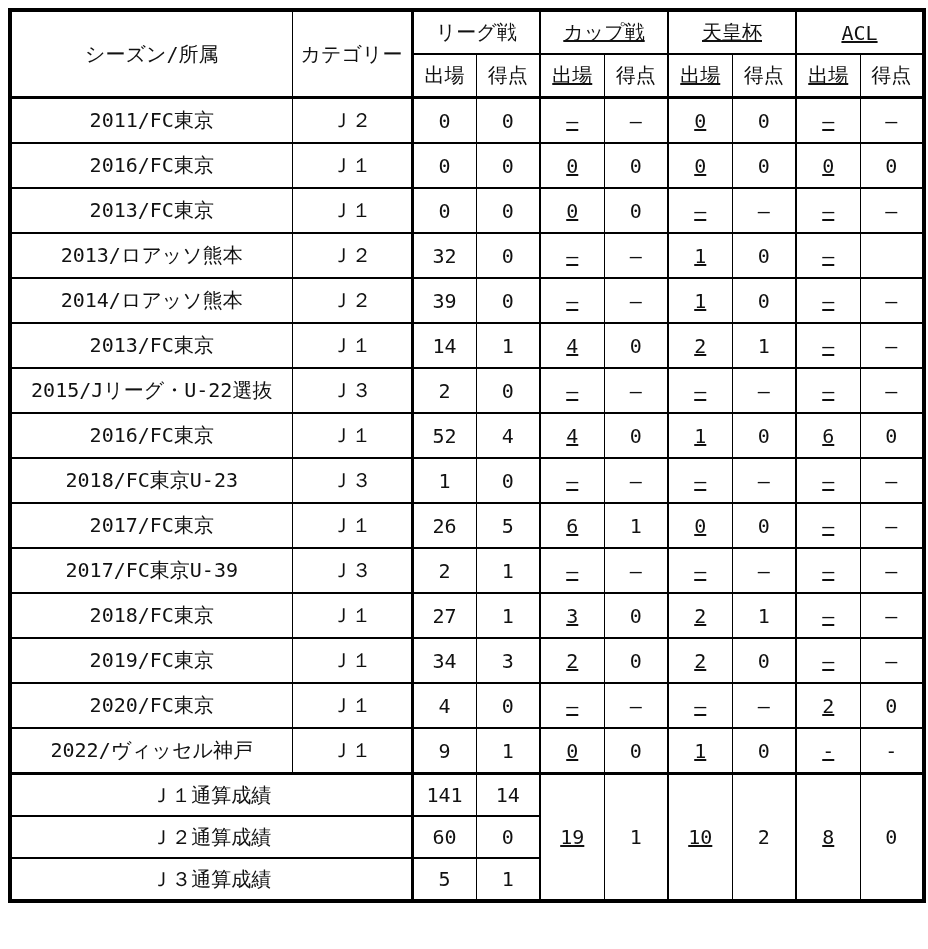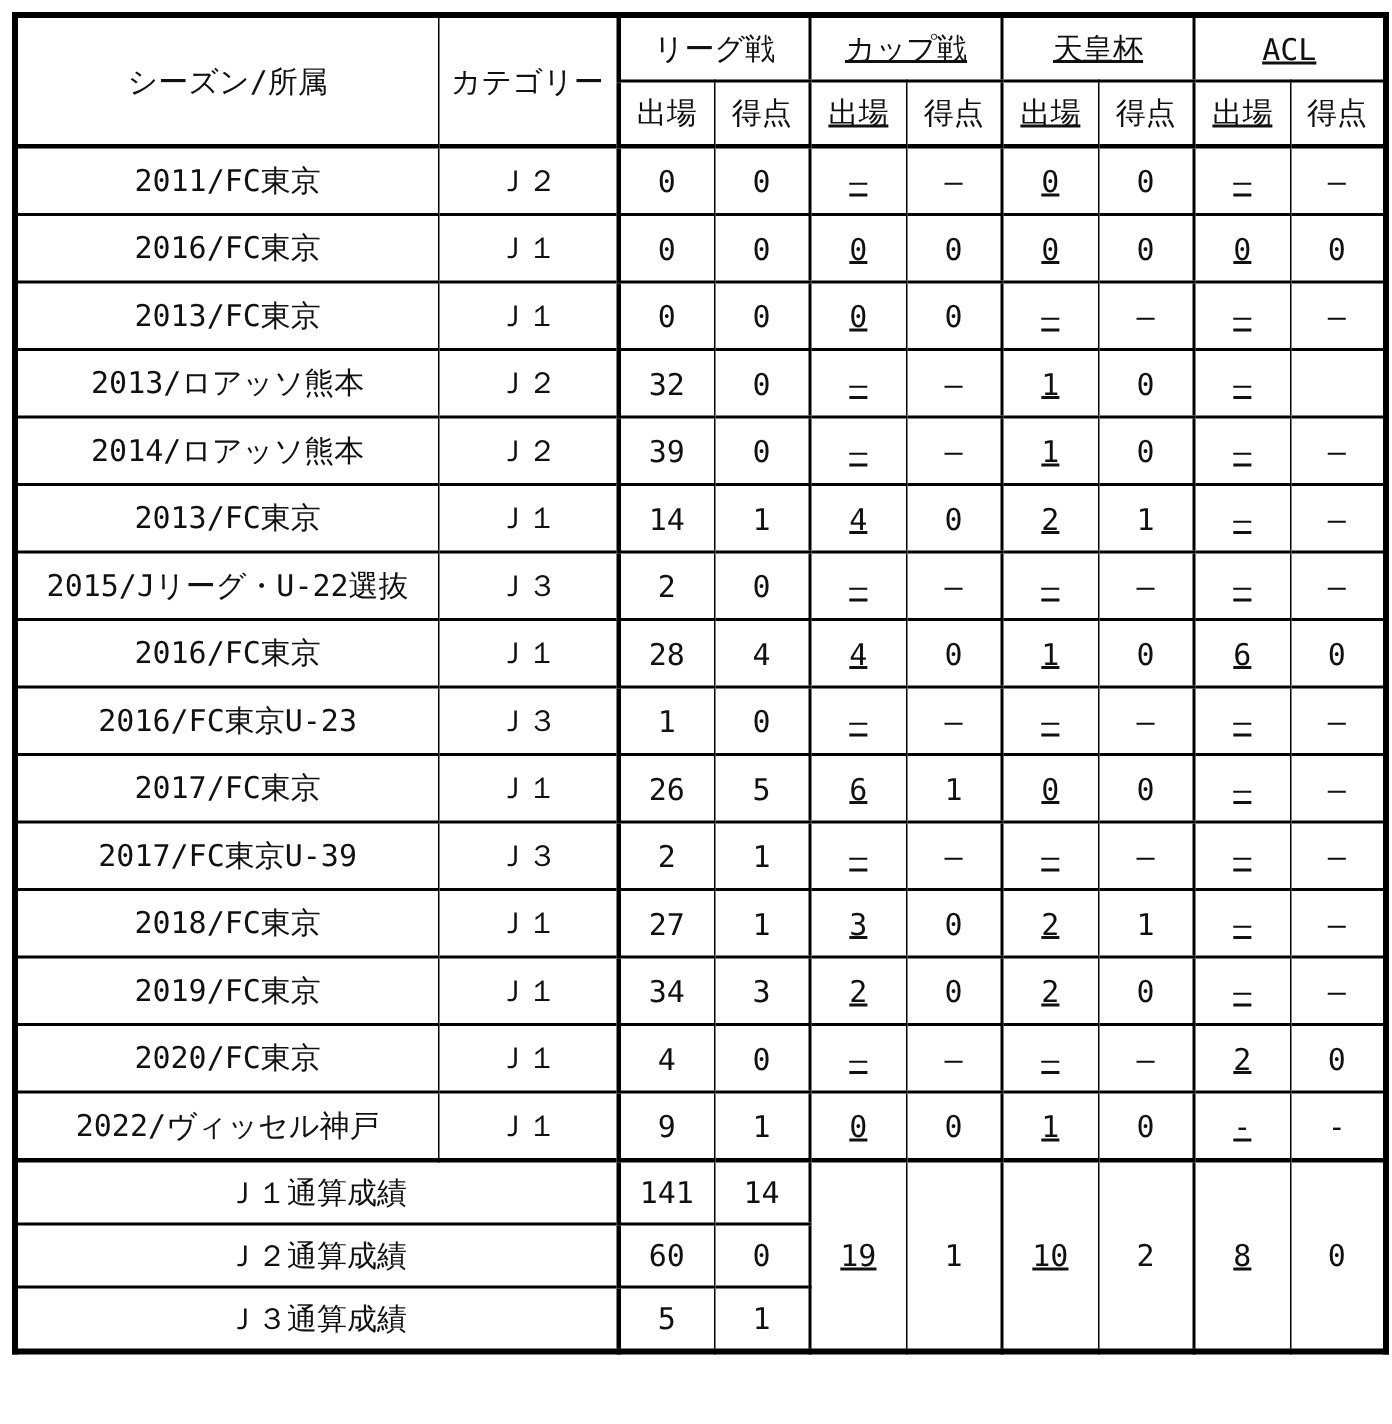--- a/index.html
+++ b/index.html
@@ -146,31 +146,31 @@
           <td class="b2l">–</td>
           <td>–</td>
           <td class="b2l">–</td>
           <td>–</td>
           <td class="b2l">–</td>
           <td>–</td>
         </tr>
         <tr>
           <td>2016/FC東京</td>
           <td>Ｊ１</td>
-          <td class="b3l">28</td>
+          <td class="b3l">52</td>
           <td>4</td>
           <td class="b2l">4</td>
           <td>0</td>
           <td class="b2l">1</td>
           <td>0</td>
           <td class="b2l">6</td>
           <td>0</td>
         </tr>
         <tr>
-          <td>2016/FC東京U-23</td>
+          <td>2018/FC東京U-23</td>
           <td>Ｊ３</td>
           <td class="b3l">1</td>
           <td>0</td>
           <td class="b2l">–</td>
           <td>–</td>
           <td class="b2l">–</td>
           <td>–</td>
           <td class="b2l">–</td>
           <td>–</td>
         </tr>

